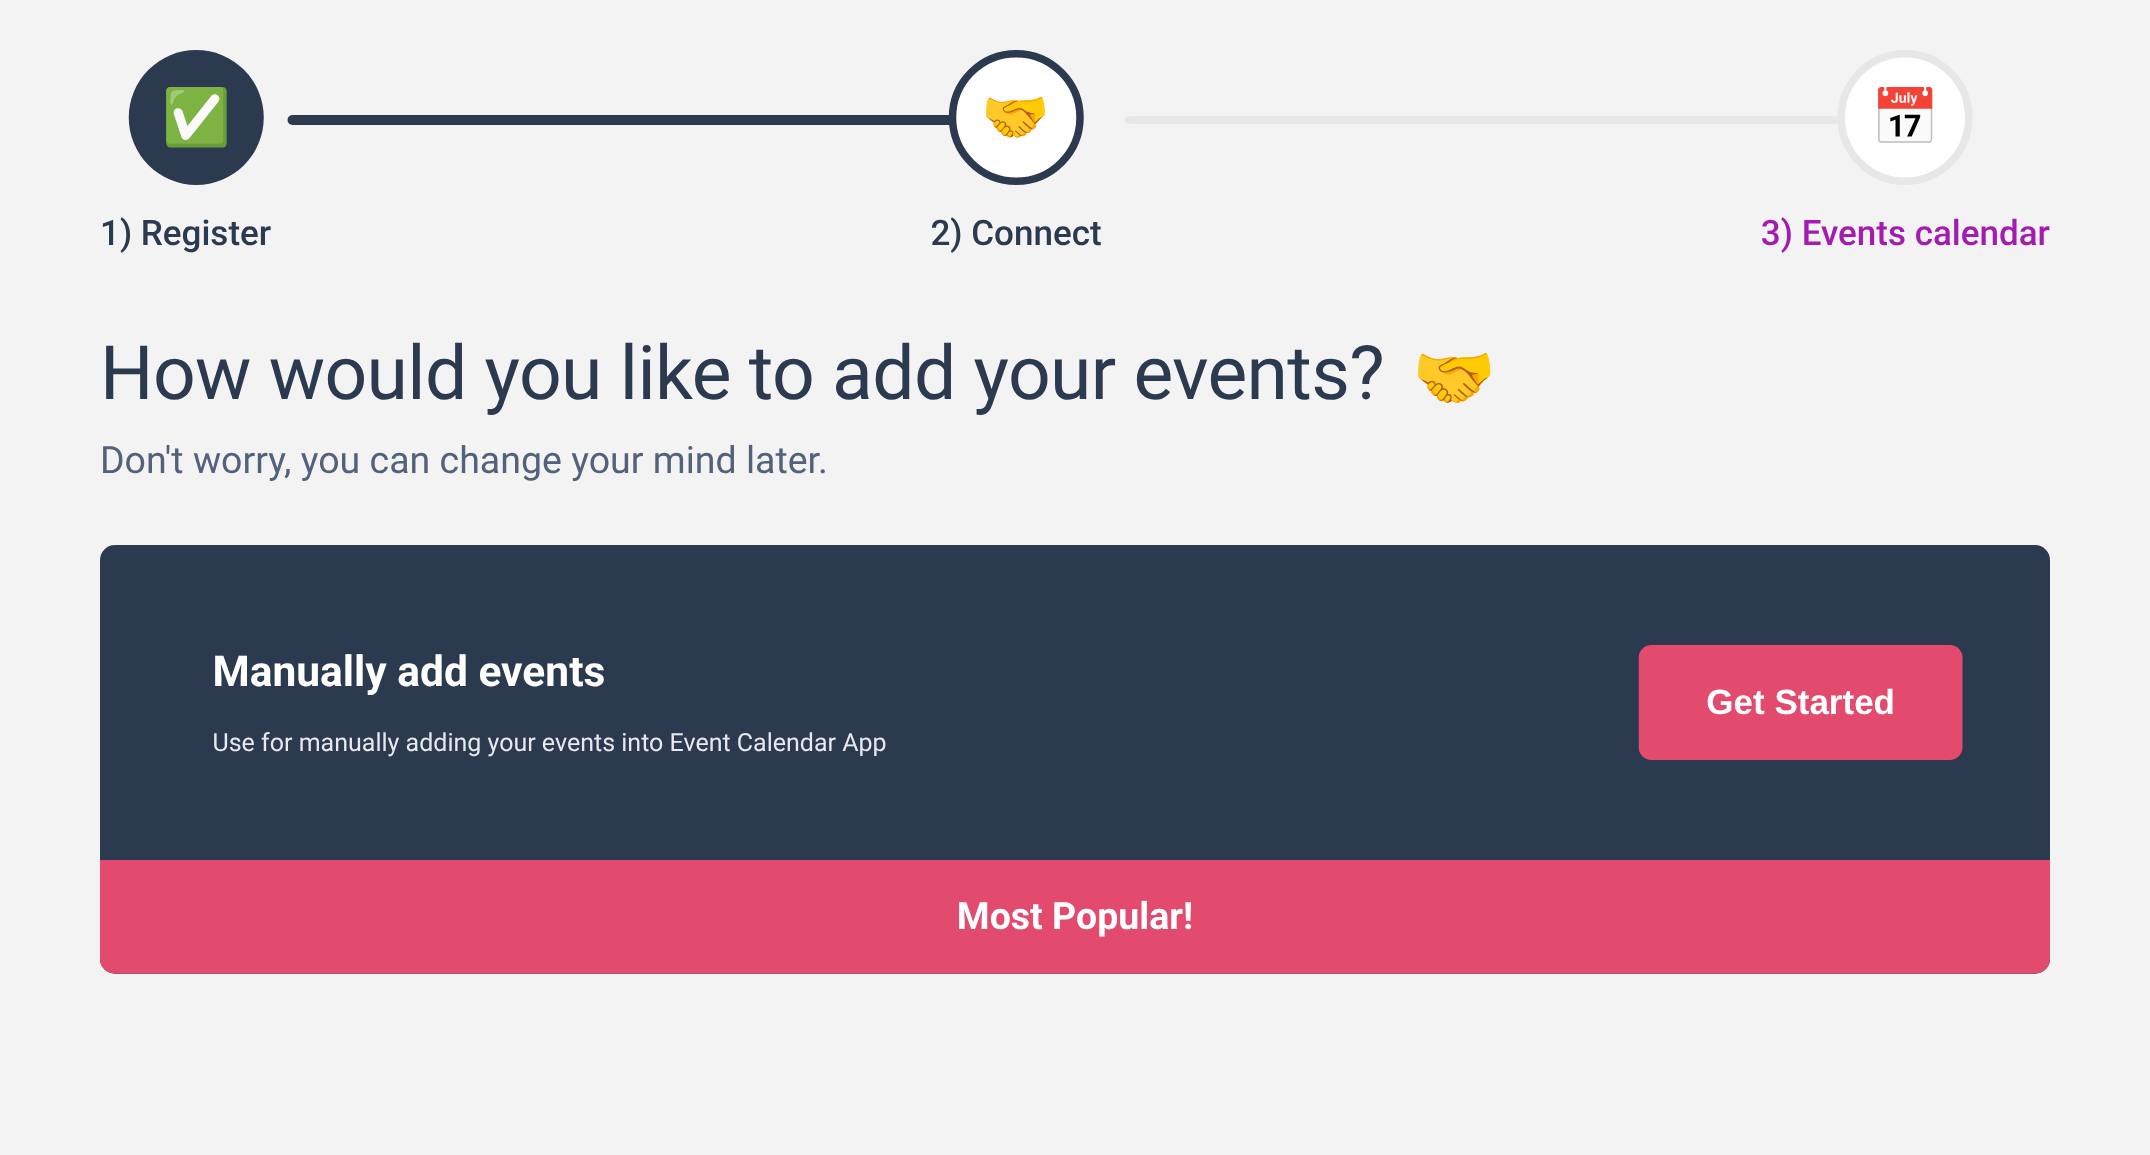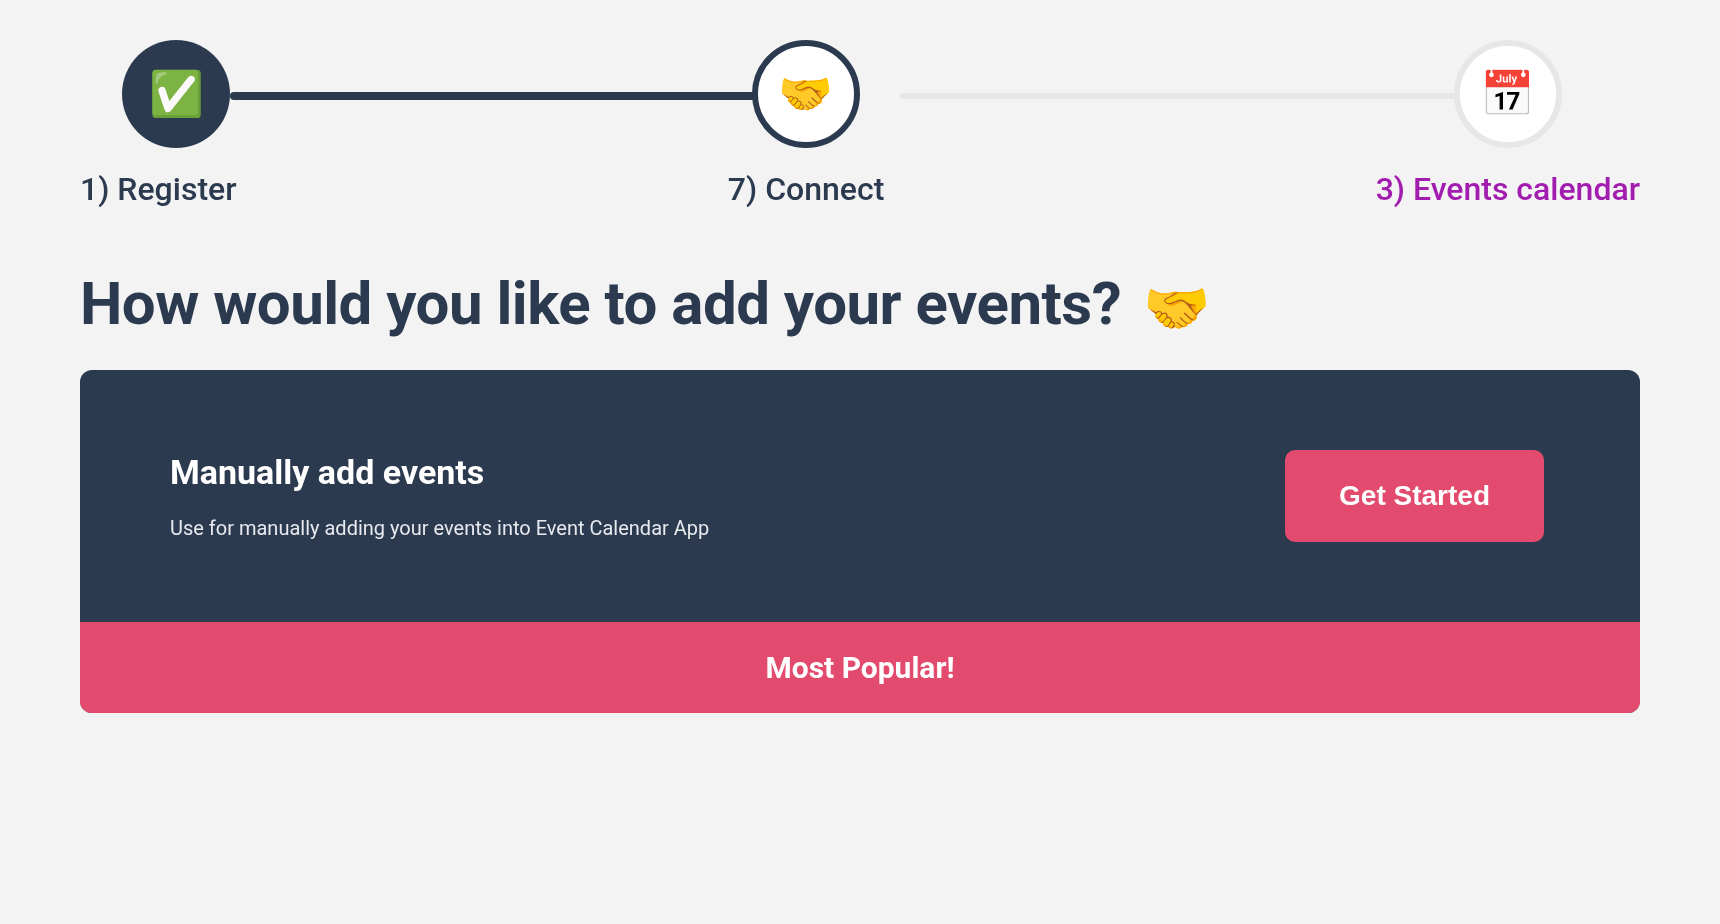--- a/index.html
+++ b/index.html
@@ -46,21 +46,21 @@
   .step-circle.active {
     background: #fff;
     border: 6px solid #2b3a4f;
   }
   .step-circle.upcoming {
     background: #fff;
     border: 6px solid #e7e7e9;
   }
   .step-label {
     margin-top: 22px;
-    font-size: 32px;
+    font-size: 28px;
     color: #2b3a4f;
     font-weight: 500;
   }
   .step:first-child .step-label { font-weight: 700; }
   .step-label.muted { color: #a21caf; font-weight: 500; }
   .connector {
     position: absolute;
     top: 52px;
     height: 8px;
     border-radius: 4px;
@@ -79,44 +79,44 @@
     top: 53px;
   }
   .step:nth-child(1){ align-items:flex-start; }
   .step:nth-child(3){ align-items:flex-end; }
   .step:nth-child(1) .step-circle{ margin-left:6px; }
   .step:nth-child(3) .step-circle{ margin-right:6px; }
 
   
   .heading {
     font-size: 60px;
-    font-weight: 700;
+    font-weight: 400;
     color: #2b3a4f;
-    margin-bottom: 30px;
+    margin-bottom: 16px;
     letter-spacing: -0.5px;
   }
   .heading-emoji { font-size: 54px; vertical-align: middle; margin-left: 8px; }
   .subheading {
     font-size: 30px;
     color: #53617a;
     font-weight: 400;
     margin-bottom: 50px;
   }
 
   
   .card {
     background: #2b3a4f;
     border-radius: 12px;
     overflow: hidden;
   }
   .card-body {
     display: flex;
     align-items: center;
     justify-content: space-between;
-    padding: 80px 96px 80px 90px;
+    padding: 80px 70px 80px 90px;
   }
   .card-title {
     color: #fff;
     font-size: 34px;
     font-weight: 700;
     margin-bottom: 24px;
   }
   .card-desc {
     color: #e7e9ee;
     font-size: 20px;
@@ -155,36 +155,37 @@
       <div class="step-circle done">
         <span>✅</span>
       </div>
       <div class="step-label">1) Register</div>
     </div>
 
     <div class="step">
       <div class="step-circle active">
         <span>🤝</span>
       </div>
-      <div class="step-label">7) Connect</div>
+      <div class="step-label">2) Connect</div>
     </div>
 
     <div class="step">
       <div class="step-circle upcoming">
         <span>📅</span>
       </div>
       <div class="step-label muted">3) Events calendar</div>
     </div>
   </div>
 
   <h1 class="heading">
     <span>How would you like to add your events?</span>
     <span class="heading-emoji">🤝</span>
   </h1>
 
+  <p class="subheading">Don't worry, you can change your mind later.</p>
 
   <div class="card">
     <div class="card-body">
       <div>
         <div class="card-title">Manually add events</div>
         <div class="card-desc">Use for manually adding your events into Event Calendar App</div>
       </div>
       <button class="btn">Get Started</button>
     </div>
     <div class="card-footer">Most Popular!</div>

